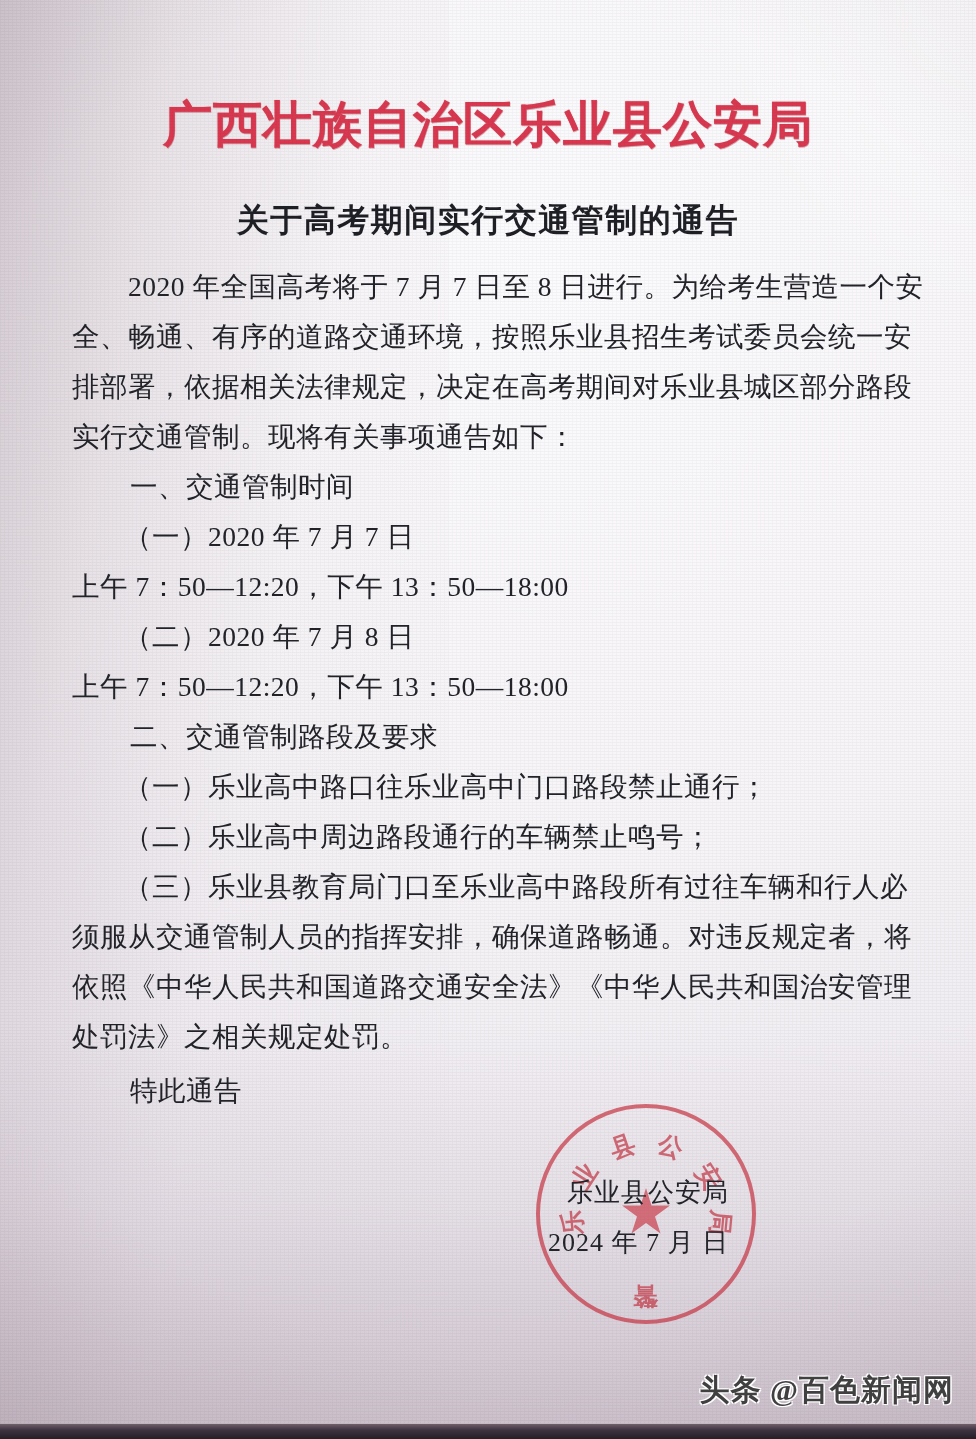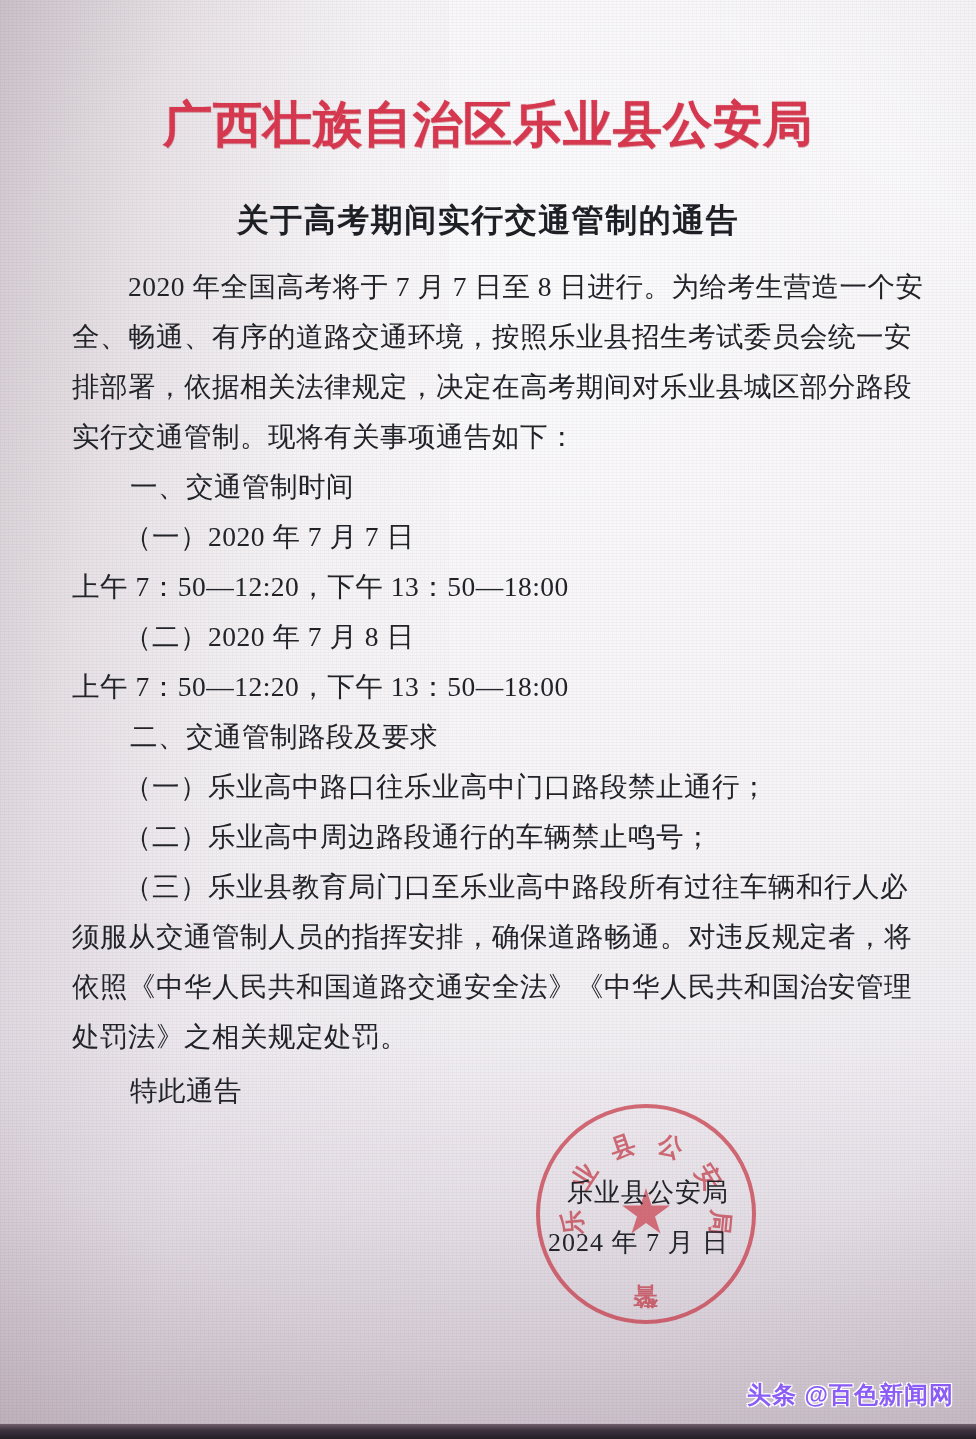--- a/index.html
+++ b/index.html
@@ -171,25 +171,25 @@
     font-size: 25px;
     transform-origin: center center;
     white-space: nowrap;
   }
 
   
   .watermark {
     position: absolute;
     right: 22px;
     bottom: 28px;
-    font-family: Liberation Sans, sans-serif;
-    font-weight: 700;
-    font-size: 24px;
+    font-family: Liberation Serif, serif;
+    font-weight: 700;
+    font-size: 30px;
     letter-spacing: 1px;
-    color: #8b5cf6;
+    color: #404040;
     text-shadow:
       -1.3px -1.3px 0 rgba(255,255,255,0.95),
        1.3px -1.3px 0 rgba(255,255,255,0.95),
       -1.3px  1.3px 0 rgba(255,255,255,0.95),
        1.3px  1.3px 0 rgba(255,255,255,0.95);
     white-space: nowrap;
     z-index: 5;
   }
 </style>
 </head>

